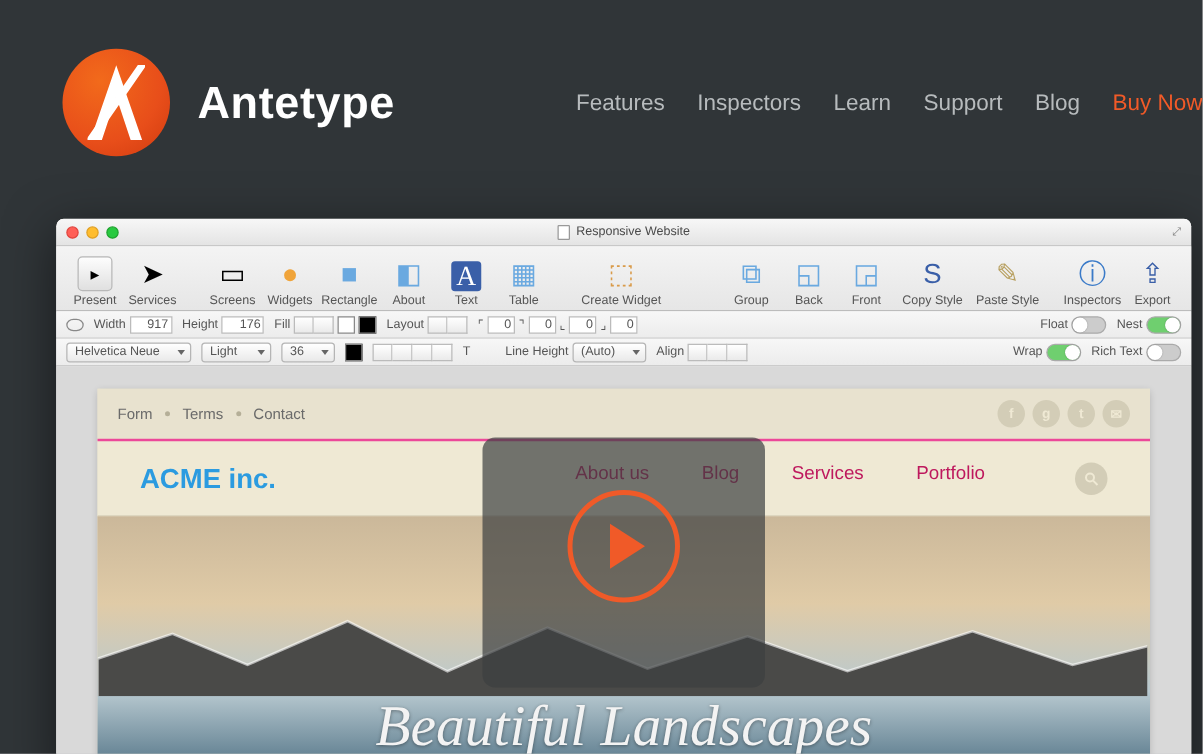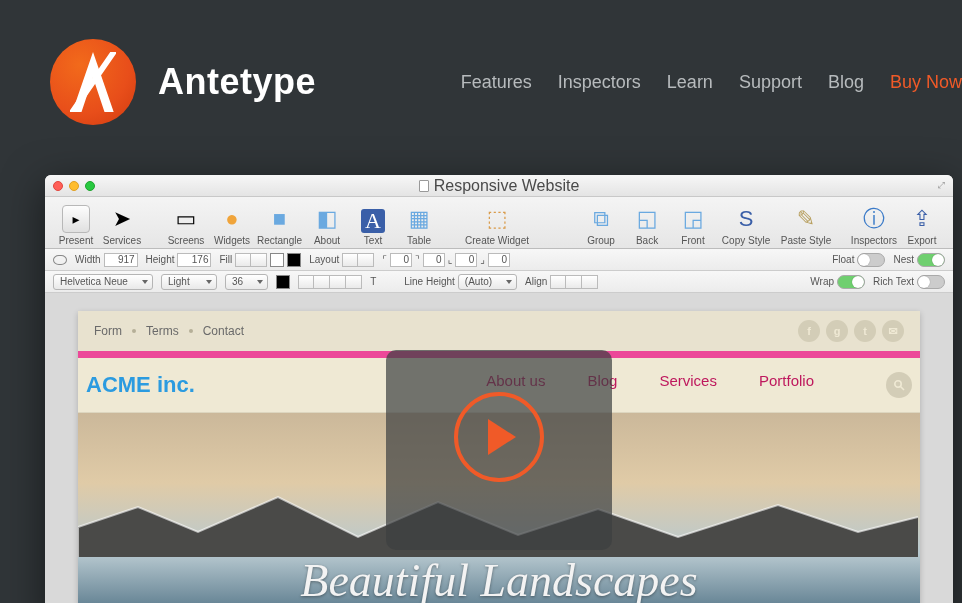--- a/index.html
+++ b/index.html
@@ -70,21 +70,21 @@
     position: relative;
   }
   .traffic { display: flex; gap: 6px; }
   .traffic span { width: 10px; height: 10px; border-radius: 50%; display:block; }
   .tl-red { background:#ff5f57; border:1px solid #e1453e;}
   .tl-yel { background:#ffbd2e; border:1px solid #e0a024;}
   .tl-grn { background:#28c940; border:1px solid #1fa32f;}
   .win-title {
     position:absolute; left:0; right:0;
     text-align:center;
-    font-size:16px; color:#4a4a4a;
+    font-size:10px; color:#4a4a4a;
     display:flex; align-items:center; justify-content:center; gap:5px;
   }
   .doc-icon{ width:10px;height:12px;background:#fff;border:1px solid #999;border-radius:1px;}
   .titlebar .corner { margin-left:auto; color:#888; font-size:9px;}
 
   
   .toolbar {
     background: linear-gradient(#f4f4f4,#e6e6e6);
     border-bottom:1px solid #bcbcbc;
     height: 52px;
@@ -161,25 +161,25 @@
     font-size:12px;
     color:#6a6a6a;
     gap:10px;
   }
   .page-crumbs .dot{width:4px;height:4px;border-radius:50%;background:#b5af98;}
   .page-crumbs .social{margin-left:auto;display:flex;gap:6px;}
   .soc{width:22px;height:22px;border-radius:50%;background:#d3cdb7;color:#efe9d4;display:flex;align-items:center;justify-content:center;font-size:11px;font-weight:bold;}
   .page-header{
     height:62px;
     background:#efe9d4;
-    border-top:7px solid #ec4899;
+    border-top:2px solid #ec4899;
     border-bottom:1px solid #ddd6bf;
     display:flex;
     align-items:center;
-    padding:0 8px;
+    padding:0 34px;
   }
   .acme{color:#2b9be0;font-size:22px;font-weight:bold;}
   .page-nav{margin-left:auto;display:flex;gap:42px;font-size:15px;color:#be185d;}
   .page-nav .search{width:26px;height:26px;border-radius:50%;background:#d3cdb7;display:flex;align-items:center;justify-content:center;margin-left:30px;}
   .hero{
     height: 200px;
     position:relative;
     overflow:hidden;
     background:linear-gradient(to bottom,#cbb89a 0%,#e0cba7 35%,#b8c9d0 70%,#5a7a8c 100%);
   }

